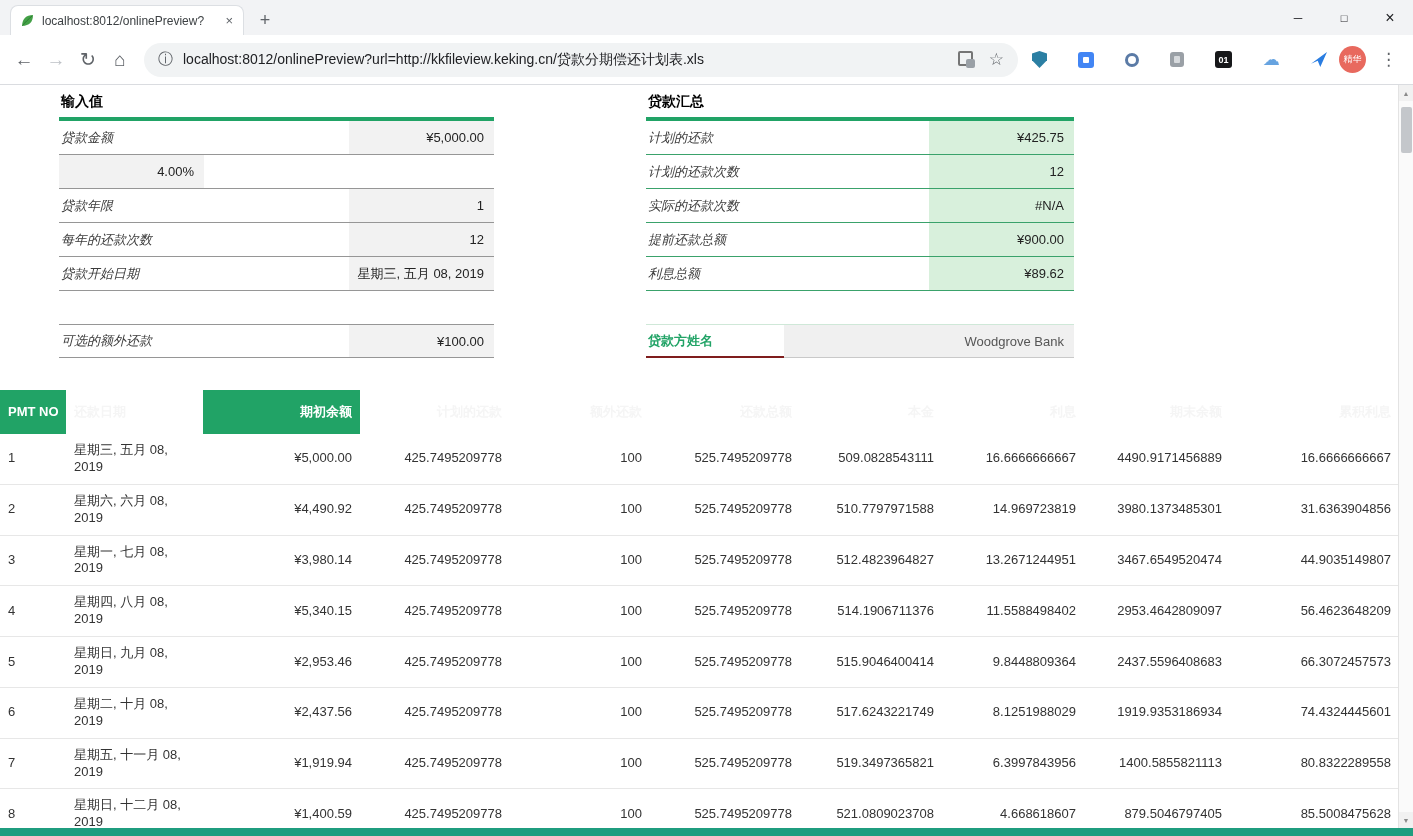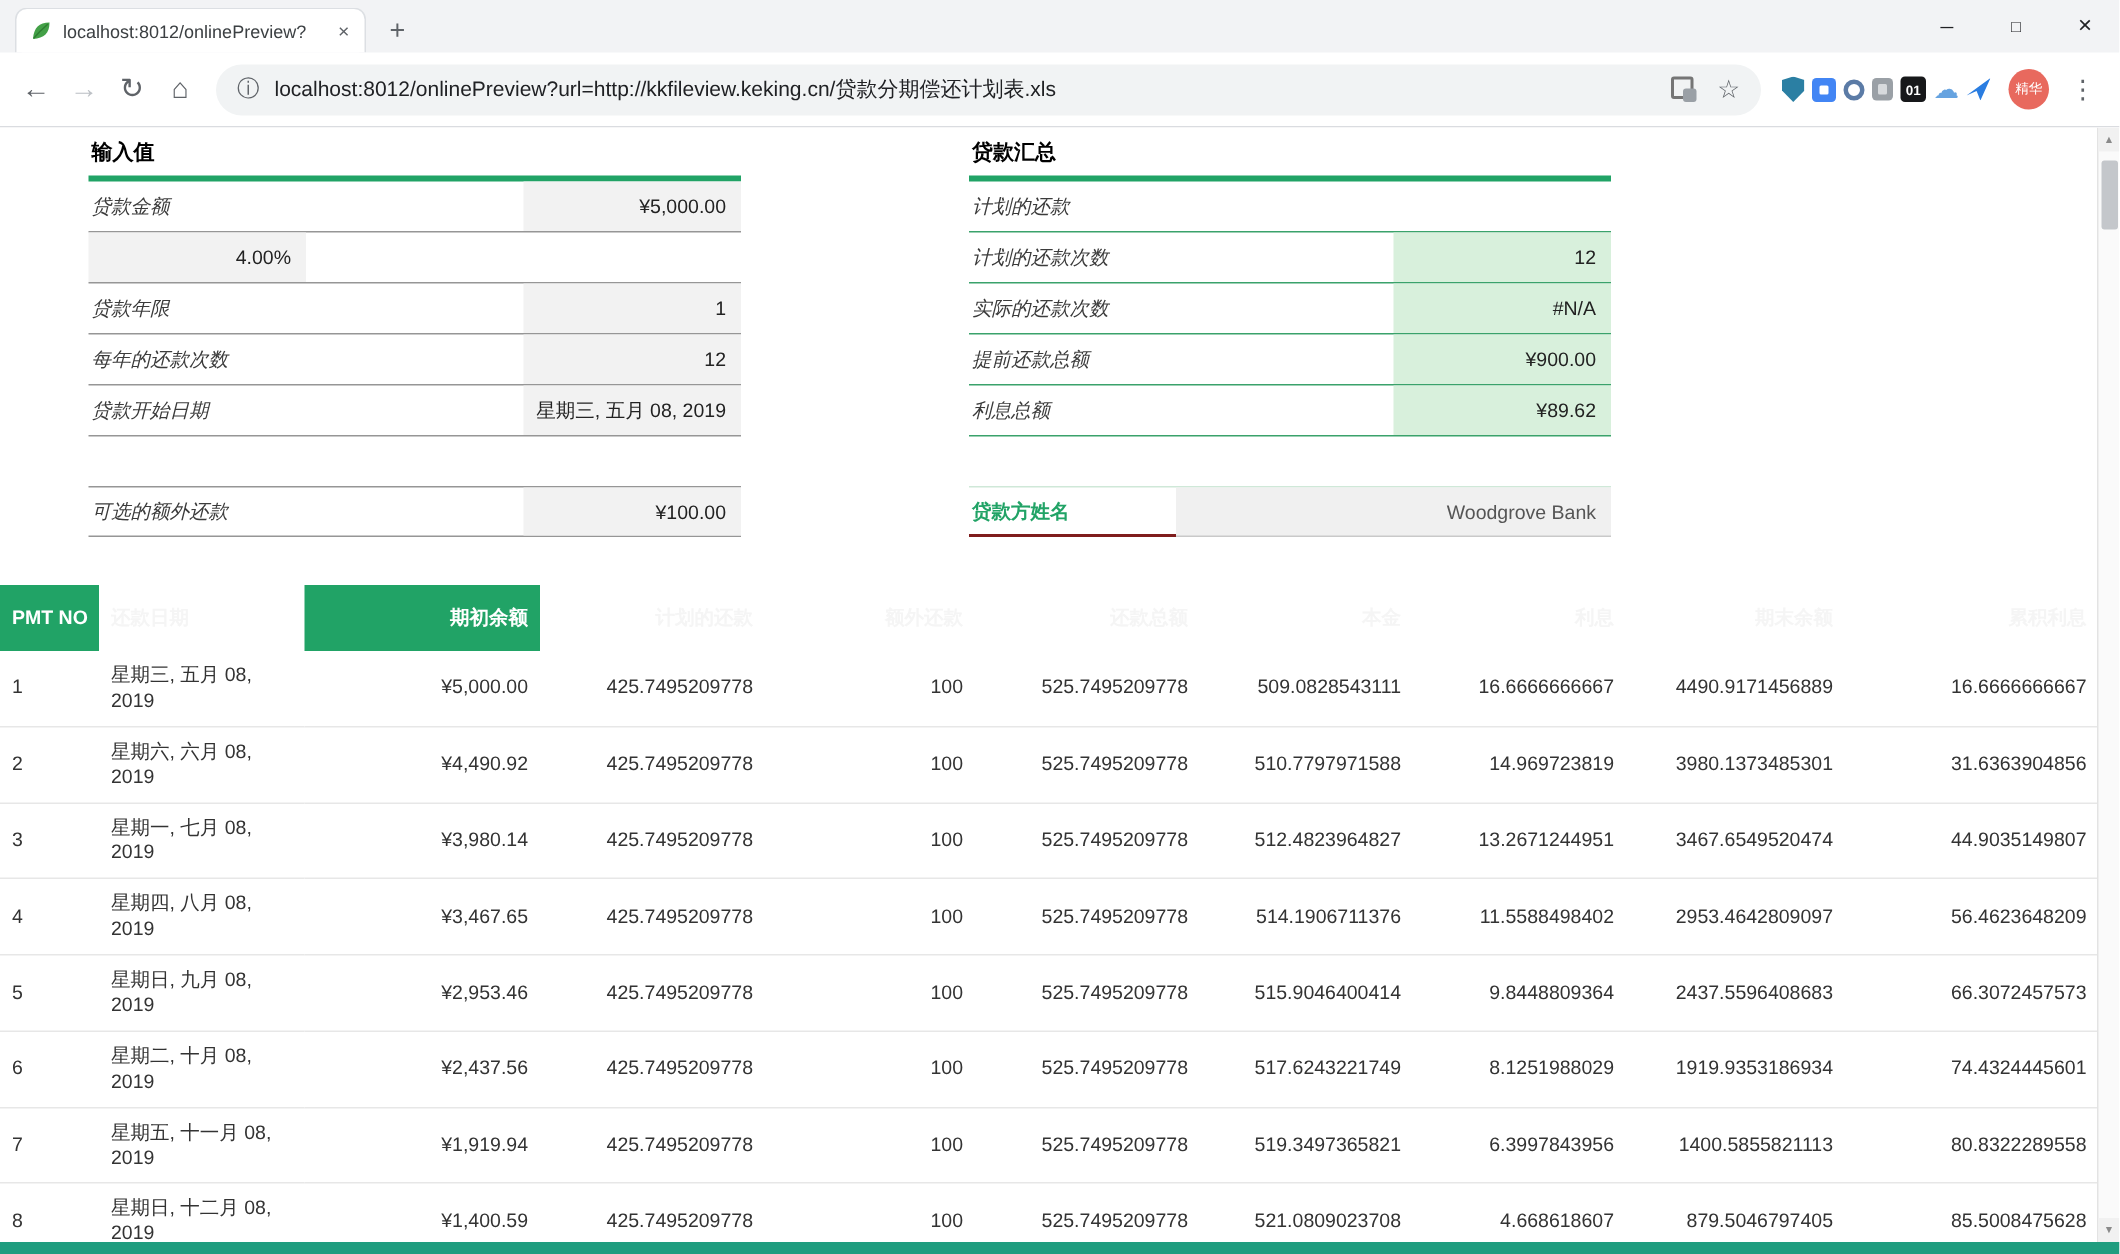--- a/index.html
+++ b/index.html
@@ -25,21 +25,21 @@
   .nav-btn.disabled{color:#bdc1c6}
   .omnibox{flex:1;height:34px;background:#f1f3f4;border-radius:17px;display:flex;align-items:center;
     padding:0 14px;margin:0 8px;gap:10px;min-width:0}
   .omni-info{color:#5f6368;font-size:15px;flex:0 0 auto}
   .omni-url{font-size:14px;color:#202124;white-space:nowrap;overflow:hidden;flex:1}
   .omni-icons{display:flex;gap:14px;align-items:center;flex:0 0 auto}
   .star{color:#5f6368;font-size:17px}
   .translate-icon{position:relative;width:17px;height:17px}
   .translate-icon::before{content:"";position:absolute;left:0;top:0;width:11px;height:11px;border:2px solid #757575;border-radius:2px}
   .translate-icon::after{content:"";position:absolute;right:0;bottom:0;width:9px;height:9px;background:#9aa0a6;border-radius:2px}
-  .ext-row{display:flex;align-items:center;gap:5px;padding:0 6px;flex:0 0 auto}
+  .ext-row{display:flex;align-items:center;gap:31px;padding:0 6px;flex:0 0 auto}
   .shield-icon{width:15px;height:17px;background:#2b7fa3;
     clip-path:polygon(50% 0,100% 14%,100% 55%,50% 100%,0 55%,0 14%)}
   .bluesq-icon{width:16px;height:16px;background:#4285f4;border-radius:3px;position:relative}
   .bluesq-icon::after{content:"";position:absolute;left:5px;top:5px;width:6px;height:6px;background:#fff;border-radius:1px}
   .ring-icon{width:14px;height:14px;border:3px solid #5b7ba6;border-radius:50%}
   .graysq-icon{width:14px;height:15px;background:#9aa0a6;border-radius:3px;position:relative}
   .graysq-icon::after{content:"";position:absolute;left:4px;top:4px;width:6px;height:7px;background:#d7dadd;border-radius:1px}
   .badge01-icon{width:17px;height:17px;background:#17181a;border-radius:3px;color:#fff;font-size:9px;font-weight:bold;
     display:flex;align-items:center;justify-content:center}
   .cloud-icon{color:#66a3e0;font-size:17px;line-height:1}
@@ -166,20 +166,21 @@
           <div class="k-value">¥100.00</div>
         </div>
       </div>
 
       <div class="sec-gap"></div>
 
       <div class="sec-summary summary">
         <div class="sec-title">贷款汇总</div>
         <div class="k-row">
           <div class="k-label">计划的还款</div>
+          <div class="k-value">¥425.75</div>
         </div>
         <div class="k-row">
           <div class="k-label">计划的还款次数</div>
           <div class="k-value">12</div>
         </div>
         <div class="k-row">
           <div class="k-label">实际的还款次数</div>
           <div class="k-value">#N/A</div>
         </div>
         <div class="k-row">
@@ -258,21 +259,21 @@
             <td class="c4">100</td>
             <td class="c5">525.7495209778</td>
             <td class="c6">512.4823964827</td>
             <td class="c7">13.2671244951</td>
             <td class="c8">3467.6549520474</td>
             <td class="c9">44.9035149807</td>
           </tr>
           <tr>
             <td class="c0">4</td>
             <td class="c1">星期四, 八月 08, 2019</td>
-            <td class="c2">¥3,467.65</td>
+            <td class="c2">¥5,340.15</td>
             <td class="c3">425.7495209778</td>
             <td class="c4">100</td>
             <td class="c5">525.7495209778</td>
             <td class="c6">514.1906711376</td>
             <td class="c7">11.5588498402</td>
             <td class="c8">2953.4642809097</td>
             <td class="c9">56.4623648209</td>
           </tr>
           <tr>
             <td class="c0">5</td>

